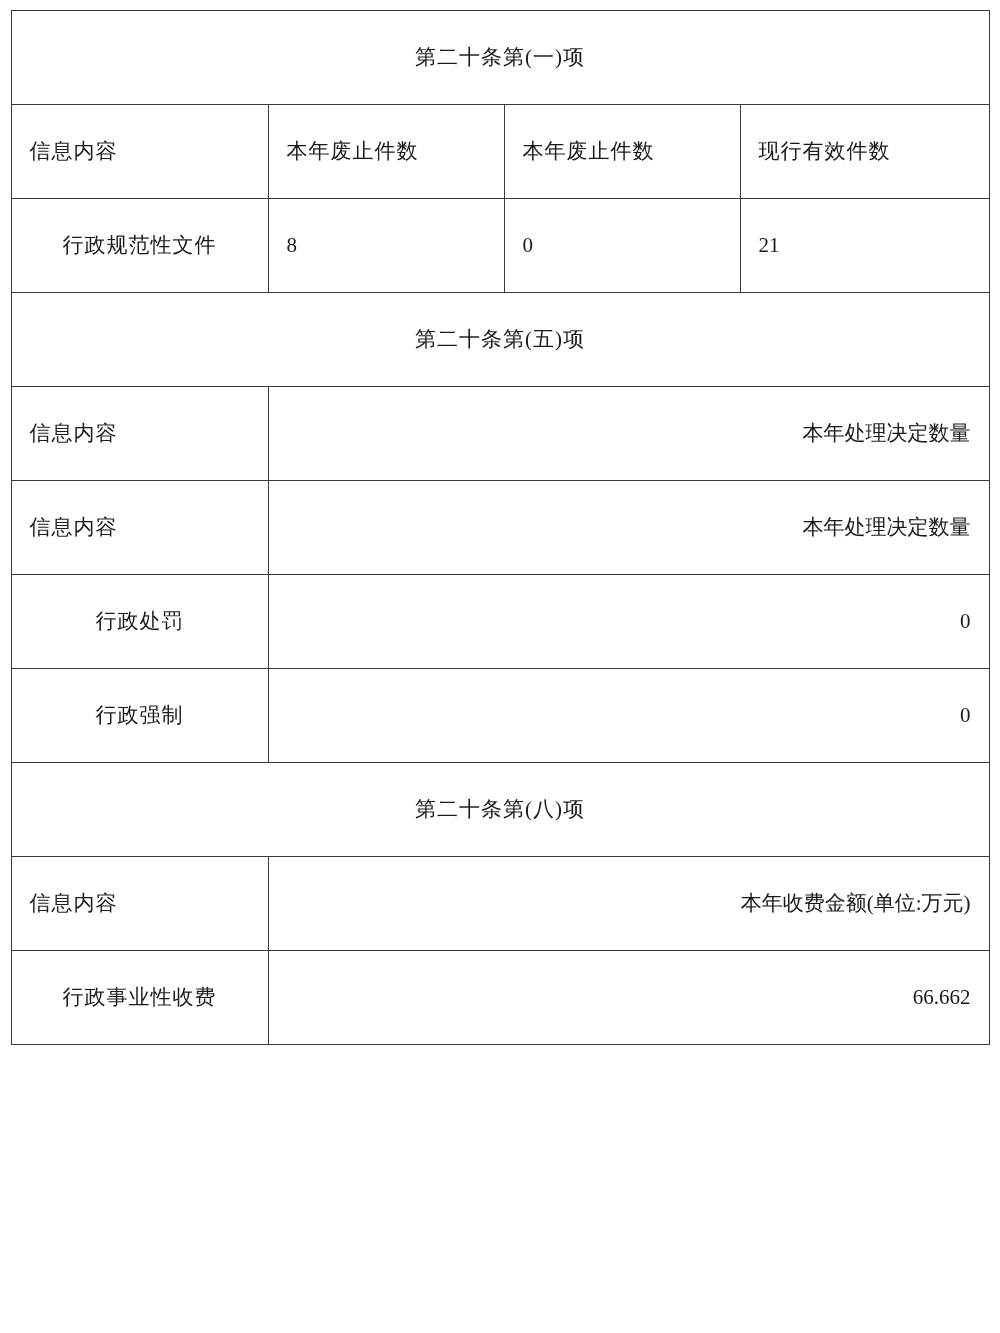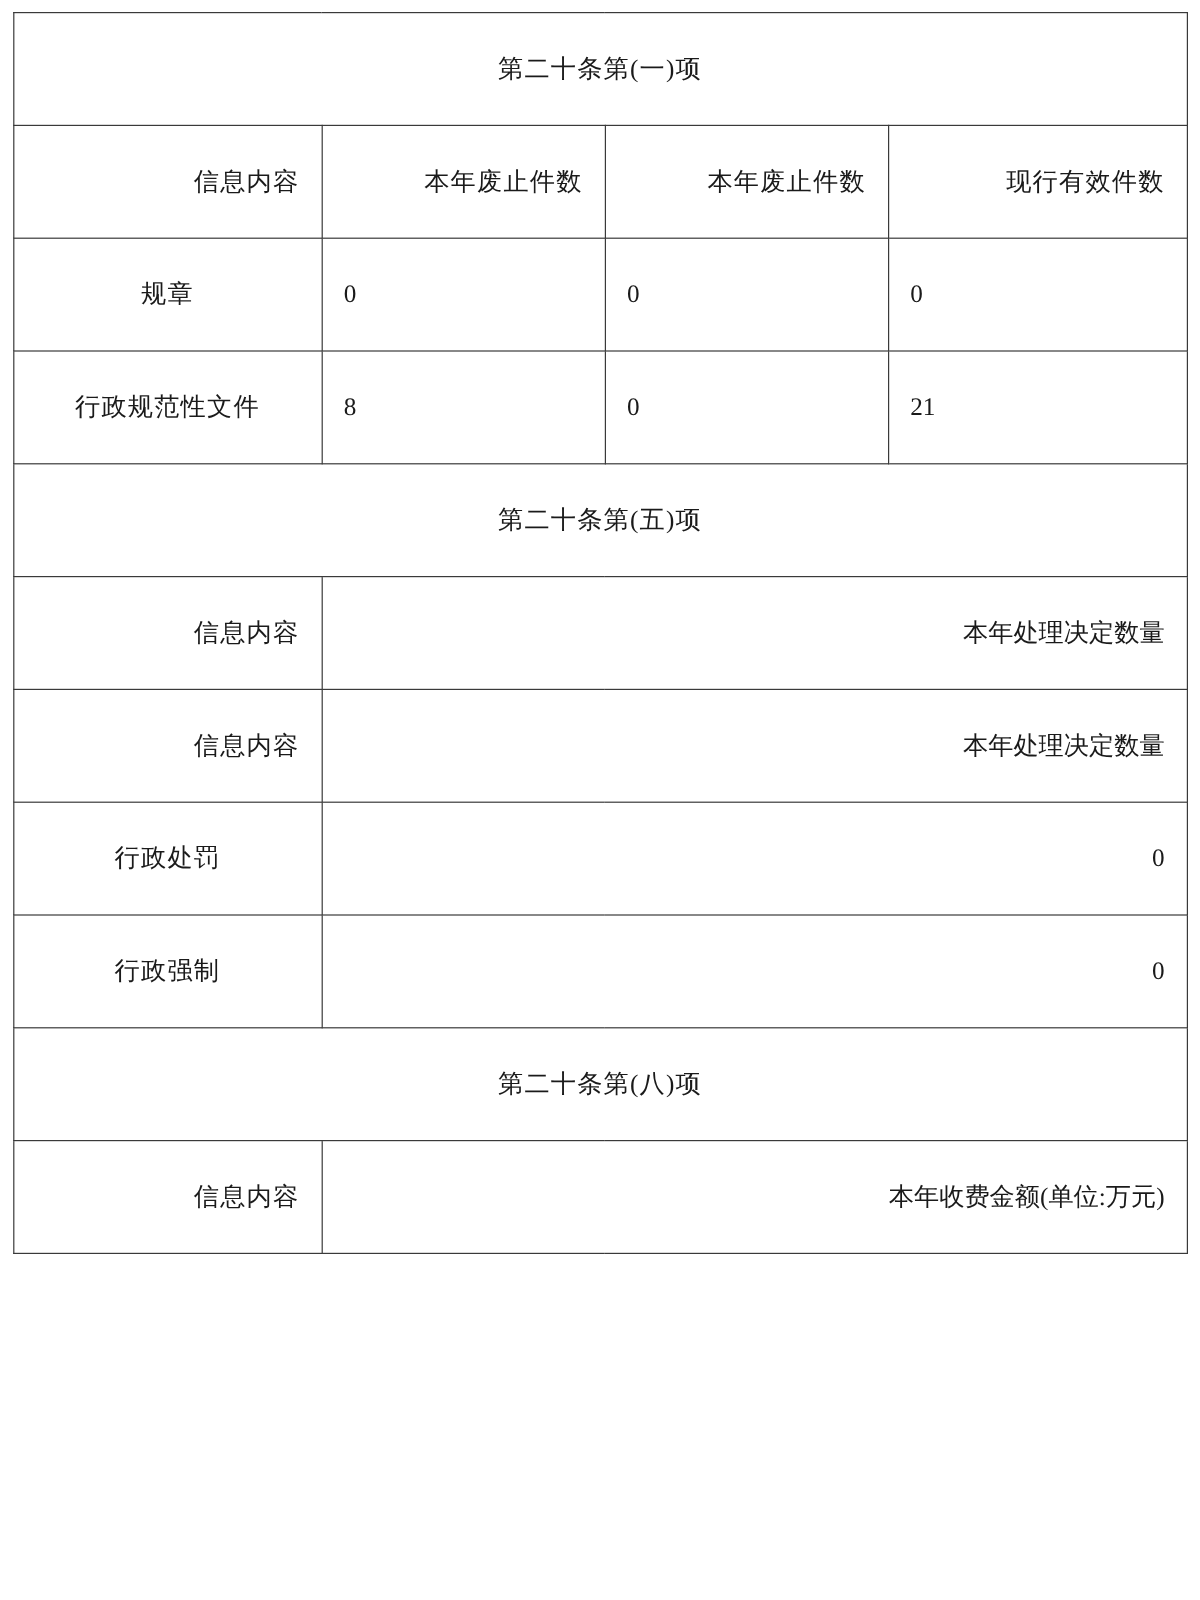--- a/index.html
+++ b/index.html
@@ -41,21 +41,21 @@
     text-align: center;
     height: 93px;
     letter-spacing: 1px;
   }
   td.row-label {
     text-align: center;
     height: 93px;
     letter-spacing: 1px;
   }
   td.col-head {
-    text-align: right;
+    text-align: left;
     height: 93px;
     letter-spacing: 1px;
   }
   td.value {
     text-align: left;
     height: 93px;
   }
   td.value-wide {
     text-align: right;
     height: 93px;
@@ -81,26 +81,20 @@
       <tr>
         <td class="section-title" colspan="4">第二十条第(一)项</td>
       </tr>
       <tr>
         <td class="col-head">信息内容</td>
         <td class="col-head">本年废止件数</td>
         <td class="col-head">本年废止件数</td>
         <td class="col-head">现行有效件数</td>
       </tr>
       <tr>
-        <td class="row-label">规章</td>
-        <td class="value">0</td>
-        <td class="value">0</td>
-        <td class="value">0</td>
-      </tr>
-      <tr>
         <td class="row-label">行政规范性文件</td>
         <td class="value">8</td>
         <td class="value">0</td>
         <td class="value">21</td>
       </tr>
 
       <tr>
         <td class="section-title" colspan="4">第二十条第(五)项</td>
       </tr>
       <tr>
@@ -121,15 +115,19 @@
         <td class="value-wide" colspan="3">0</td>
       </tr>
 
       <tr>
         <td class="section-title" colspan="4">第二十条第(八)项</td>
       </tr>
       <tr>
         <td class="col-head">信息内容</td>
         <td class="value-wide" colspan="3">本年收费金额(单位:万元)</td>
       </tr>
+      <tr>
+        <td class="row-label">行政事业性收费</td>
+        <td class="value-wide" colspan="3">66.662</td>
+      </tr>
     </tbody>
   </table>
 </div>
 
 </body></html>

